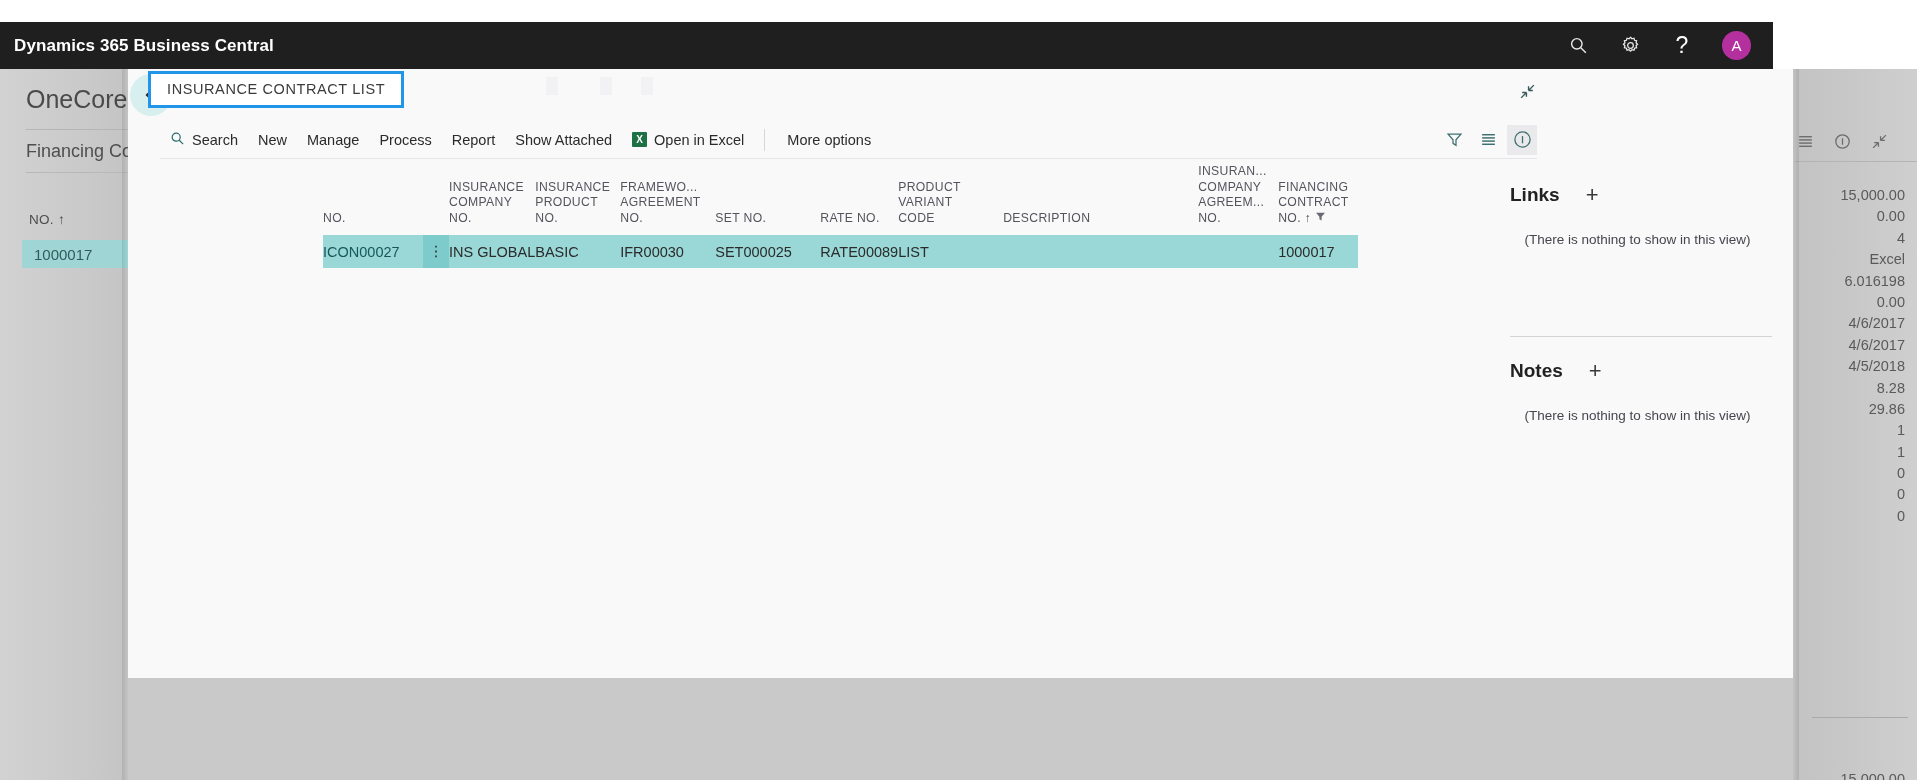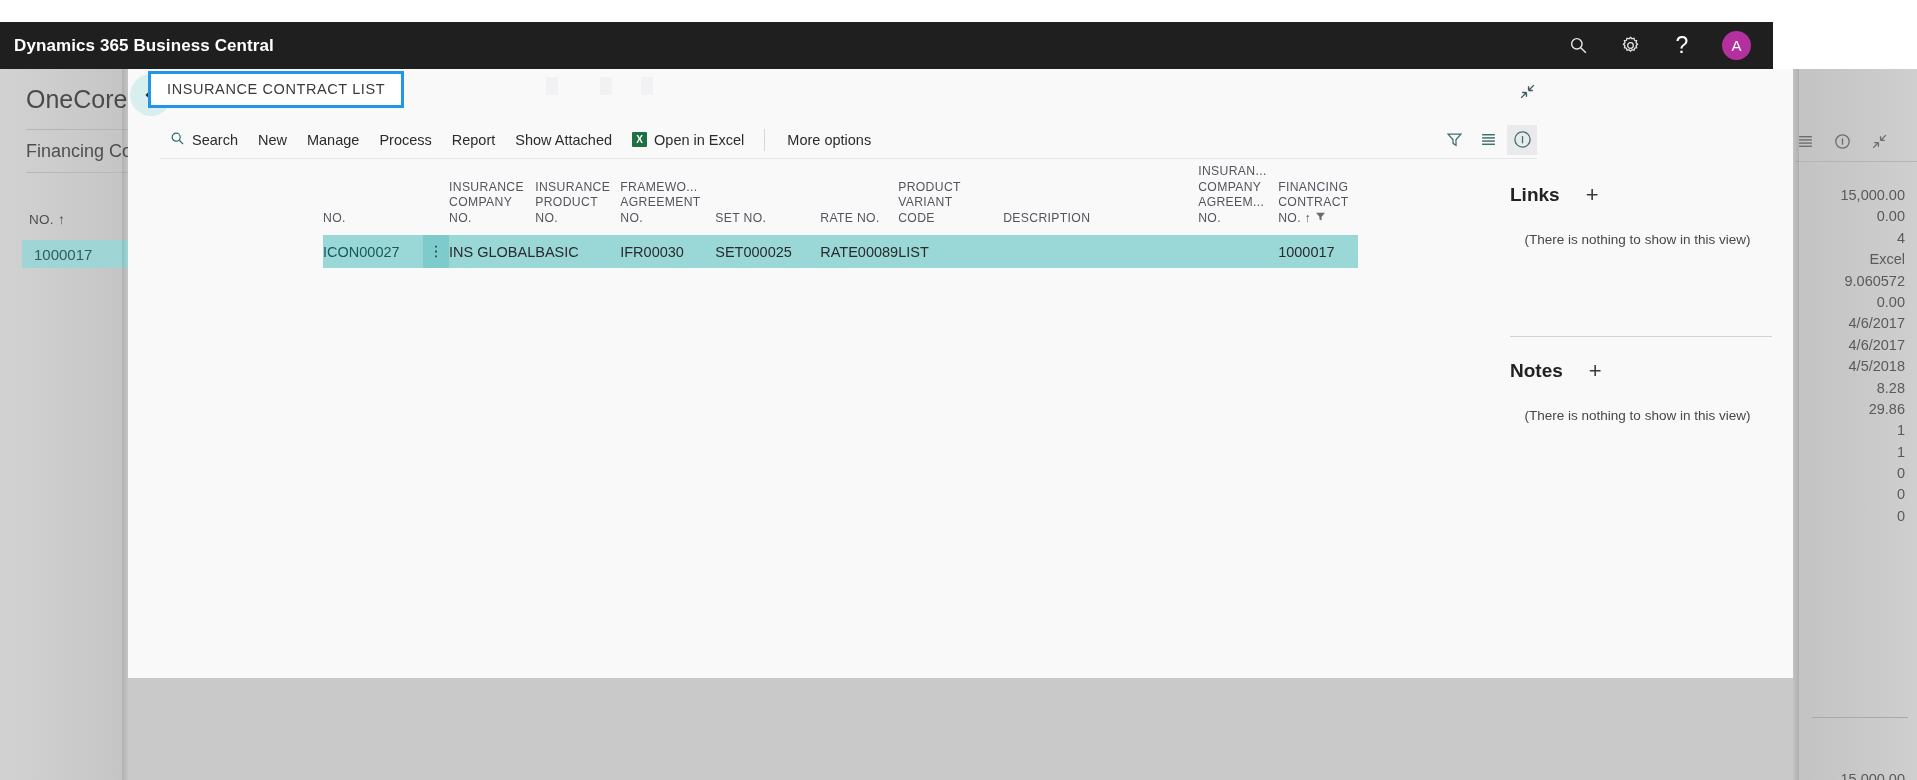--- a/index.html
+++ b/index.html
@@ -374,21 +374,21 @@
           </svg>
         </span>
       </div>
     </div>
     <div class="bg-right-rule"></div>
     <div class="bg-values">
         <div class="v">15,000.00</div>
         <div class="v">0.00</div>
         <div class="v">4</div>
         <div class="v">Excel</div>
-        <div class="v">9.060572</div>
+        <div class="v">6.016198</div>
         <div class="v">0.00</div>
         <div class="v">4/6/2017</div>
         <div class="v">4/6/2017</div>
         <div class="v">4/5/2018</div>
         <div class="v">8.28</div>
         <div class="v">29.86</div>
         <div class="v">1</div>
         <div class="v">1</div>
         <div class="v">0</div>
         <div class="v">0</div>

